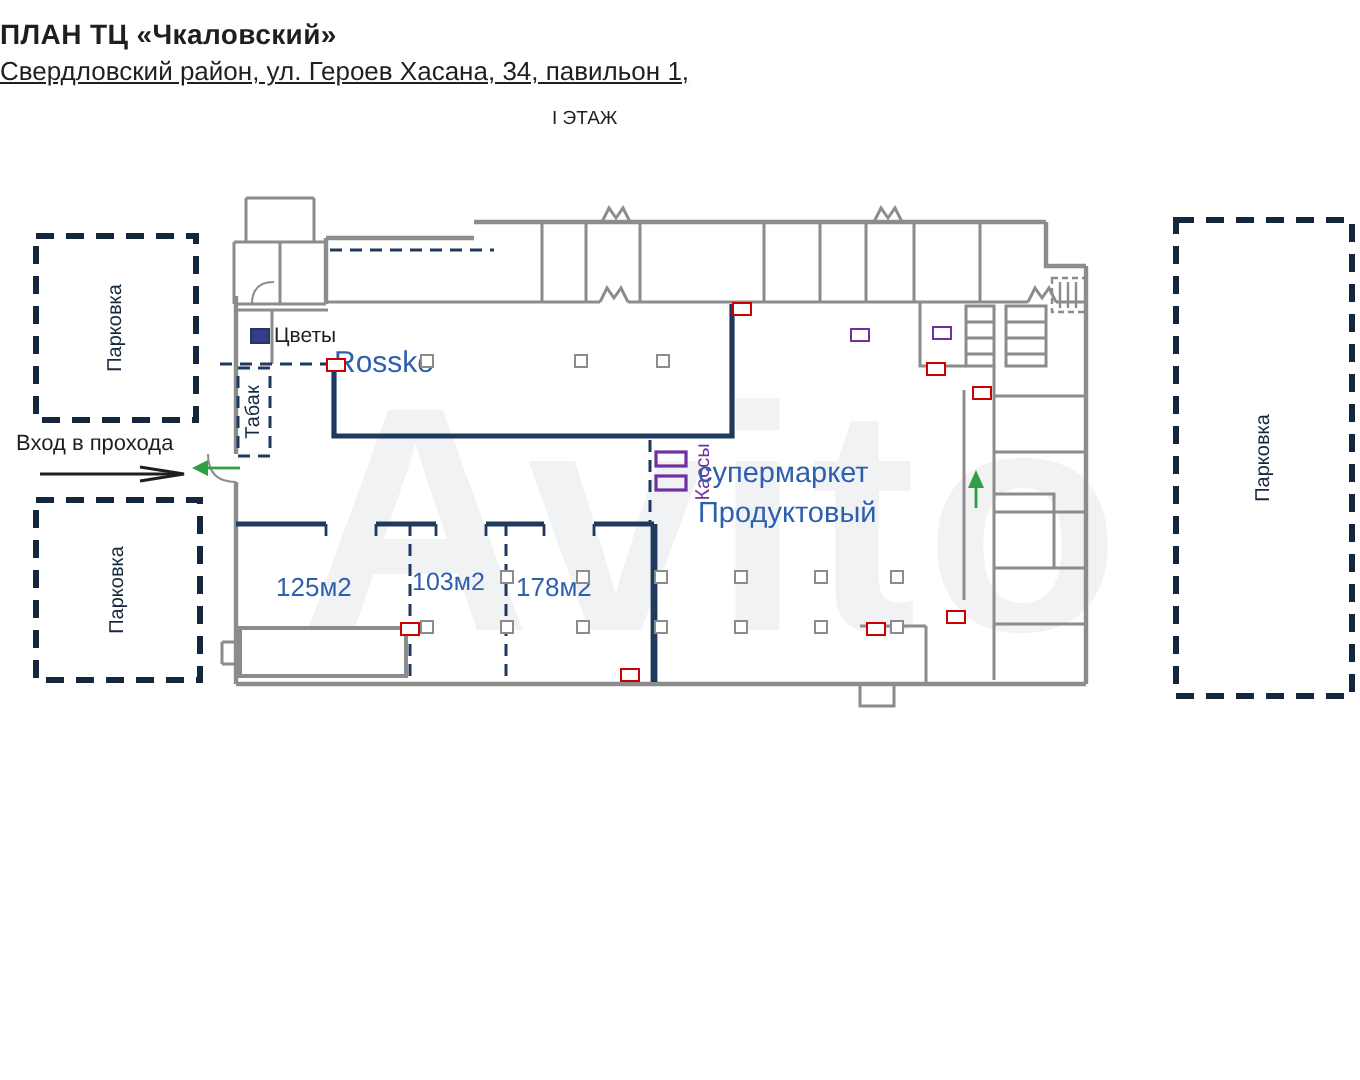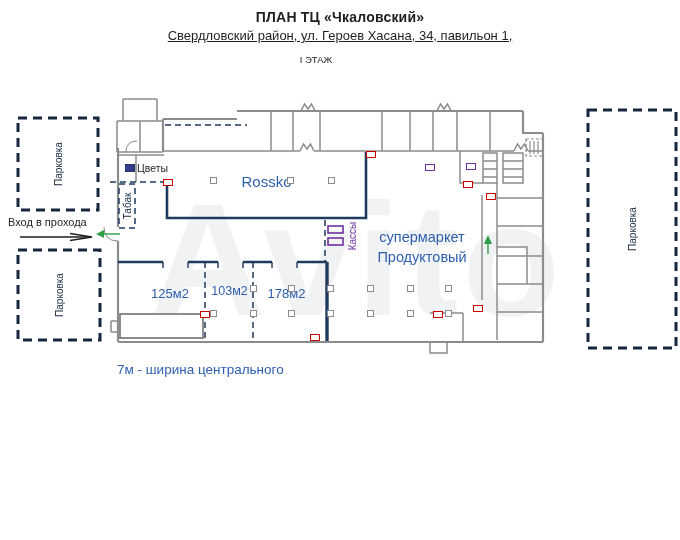--- a/index.html
+++ b/index.html
@@ -1,21 +1,21 @@
 <!DOCTYPE html>
 <html><head>
 <meta charset="utf-8">
 <style>
   html,body{margin:0;padding:0;background:#fff;}
   .canvas{
     position:relative;width:680px;height:540px;background:#ffffff;overflow:hidden;
     font-family:"Liberation Sans", sans-serif;color:#1f1f1f;
   }
   .txt{position:absolute;white-space:nowrap;}
-  .center{text-align:center;}
+  .center{text-align:left;}
   .title{top:9px;left:0;width:680px;font-size:14px;font-weight:bold;letter-spacing:.2px;}
   .subtitle{top:28px;left:0;width:680px;font-size:13px;text-decoration:underline;}
   .floor{top:54px;left:276px;width:80px;font-size:9.5px;}
   .blue{color:#2e5fae;}
   .purple-t{color:#7030a0;}
   .vlabel{transform:translate(-50%,-50%) rotate(-90deg);transform-origin:center;}
   .parking{font-size:10px;color:#14273c;}
   .entrance-label{top:216px;left:8px;font-size:11px;}
   .flowers{top:162px;left:137px;font-size:10.5px;}
   .tobacco{font-size:10px;color:#14273c;}
@@ -165,21 +165,20 @@
   <div class="txt supermarket blue center">
     <span style="display:block">супермаркет</span>
     <span style="display:block">Продуктовый</span>
   </div>
 
   <div class="txt room blue center r125">125м2</div>
   <div class="txt room blue center r103">103м2</div>
   <div class="txt room blue center r178">178м2</div>
 
   <div class="txt note blue">
-    <span style="display:block">7м - ширина центрального</span>
   </div>
 
   <div>
       <div class="col-sq" style="left: 210px; top: 177px;"></div>
       <div class="col-sq" style="left: 287px; top: 177px;"></div>
       <div class="col-sq" style="left: 328px; top: 177px;"></div>
       <div class="col-sq" style="left: 250px; top: 285px;"></div>
       <div class="col-sq" style="left: 288px; top: 285px;"></div>
       <div class="col-sq" style="left: 327px; top: 285px;"></div>
       <div class="col-sq" style="left: 367px; top: 285px;"></div>

